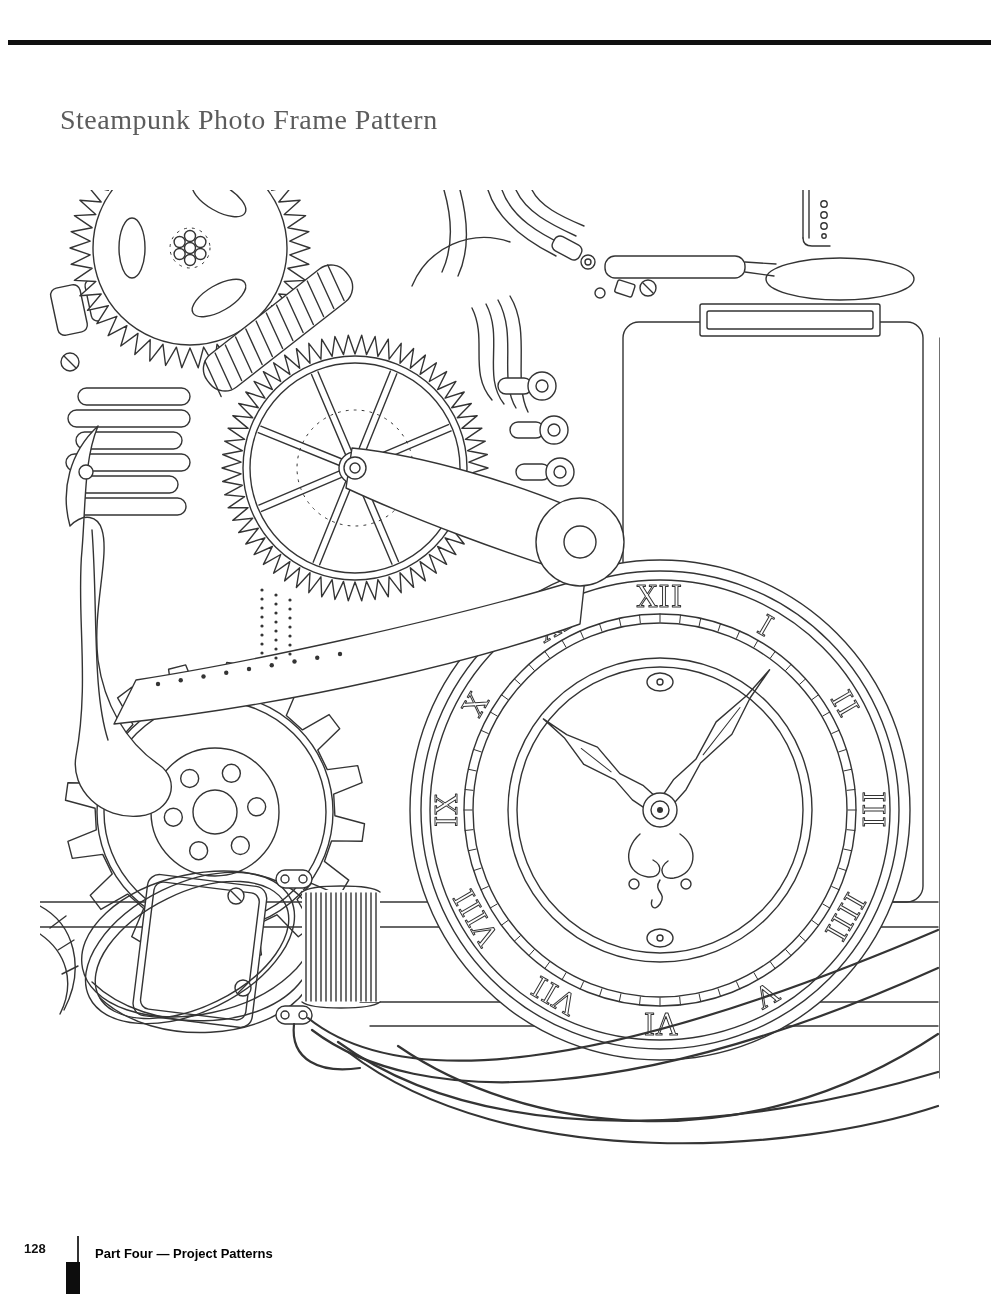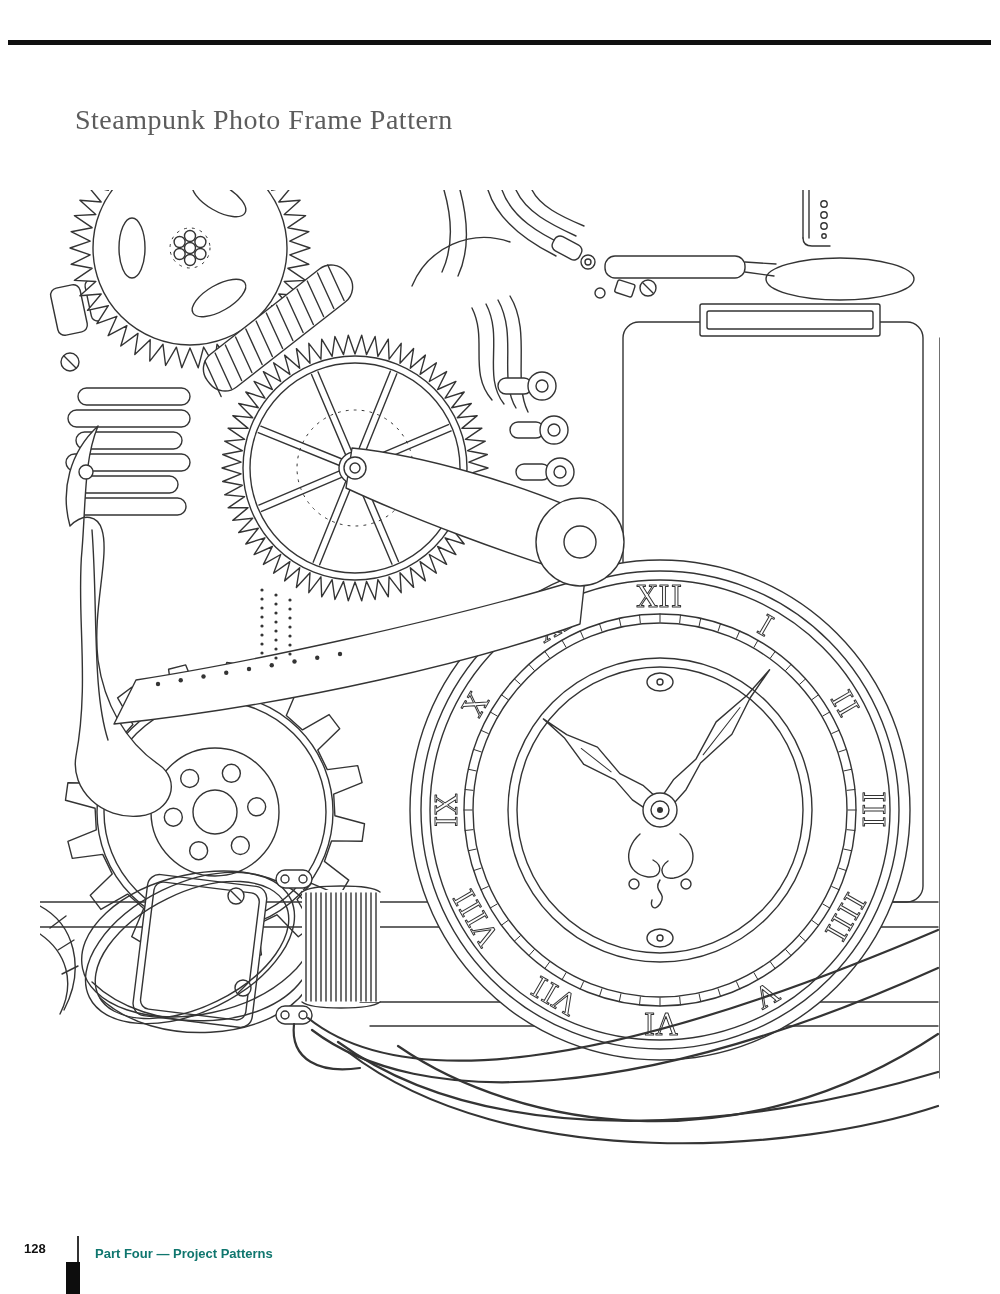--- a/index.html
+++ b/index.html
@@ -6,41 +6,41 @@
   html,body { background:#fff; }
   body {
     width:1000px; height:1294px; position:relative; overflow:hidden;
     font-family:"Liberation Sans", sans-serif;
     background:var(--paper,#ffffff);
   }
   .top-rule { position:absolute; left:8px; top:40px; width:983px; height:5px; background:var(--rule,#101010); }
   .page-title {
     position:absolute; left:60px; top:104px;
     font-family:"Liberation Serif", serif; font-weight:400;
-    font-size:28px; letter-spacing:.5px; color:var(--title,#5c5c5c);margin-left:15px;
+    font-size:28px; letter-spacing:.5px; color:var(--title,#5c5c5c);
   }
   .art { position:absolute; left:40px; top:190px; }
 
   
   #art * { stroke:var(--ink,#343434); stroke-width:1.4; fill:none; stroke-linecap:round; stroke-linejoin:round; }
   #art .w  { fill:#fff; }
   #art .wf { fill:#fff; stroke:none; }
   #art .f  { fill:var(--ink,#343434); stroke:none; }
   #art .t  { stroke-width:1; }
   #art .w2 { stroke-width:2.2; }
   #art .dash { stroke-dasharray:2 6; }
   #art text {
     font-family:"DejaVu Serif", serif; font-size:29px; letter-spacing:1px;
     fill:none; stroke:var(--ink,#343434); stroke-width:1;
     text-anchor:middle; dominant-baseline:central;
   }
 
   .page-num { position:absolute; left:24px; top:1241px; font-size:13px; font-weight:bold; color:#111; }
   .footer-div { position:absolute; left:77px; top:1236px; width:2px; height:28px; background:#333; }
-  .footer-label { position:absolute; left:95px; top:1246px; font-size:13px; font-weight:bold; color:#0f766e; }
+  .footer-label { position:absolute; left:95px; top:1246px; font-size:13px; font-weight:bold; color:#000000; }
   .corner-tab { position:absolute; left:66px; top:1262px; width:14px; height:32px; background:#0d0d0d; }
 </style>
 </head>
 <body>
 
 <div class="top-rule"></div>
 <div class="page-title">Steampunk Photo Frame Pattern</div>
 
 <svg id="art" class="art" width="900" height="990" viewBox="0 0 900 990">
 

